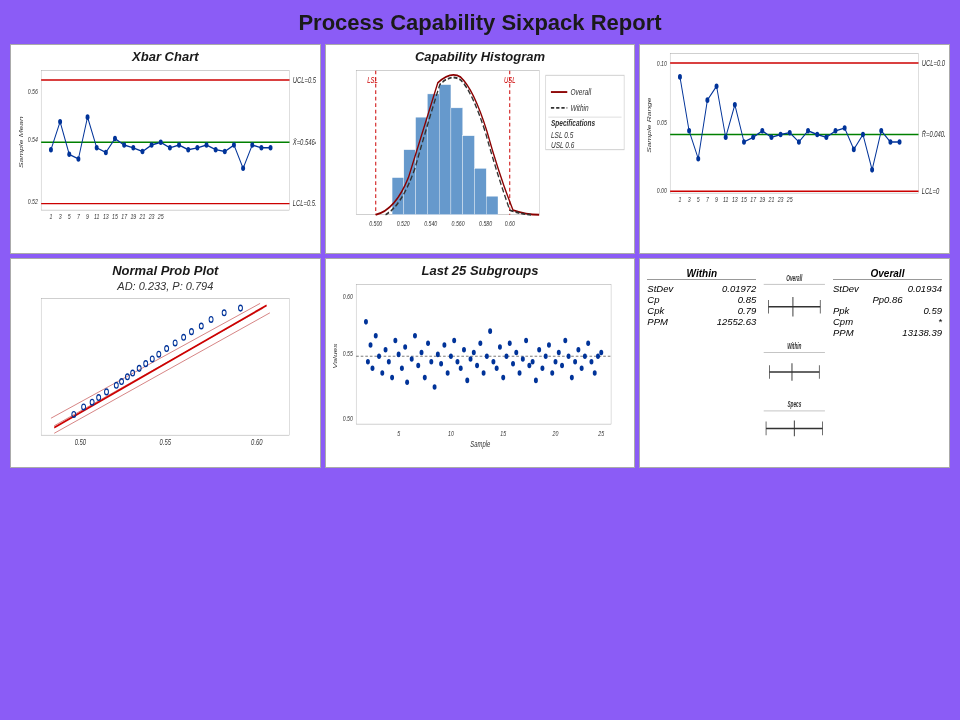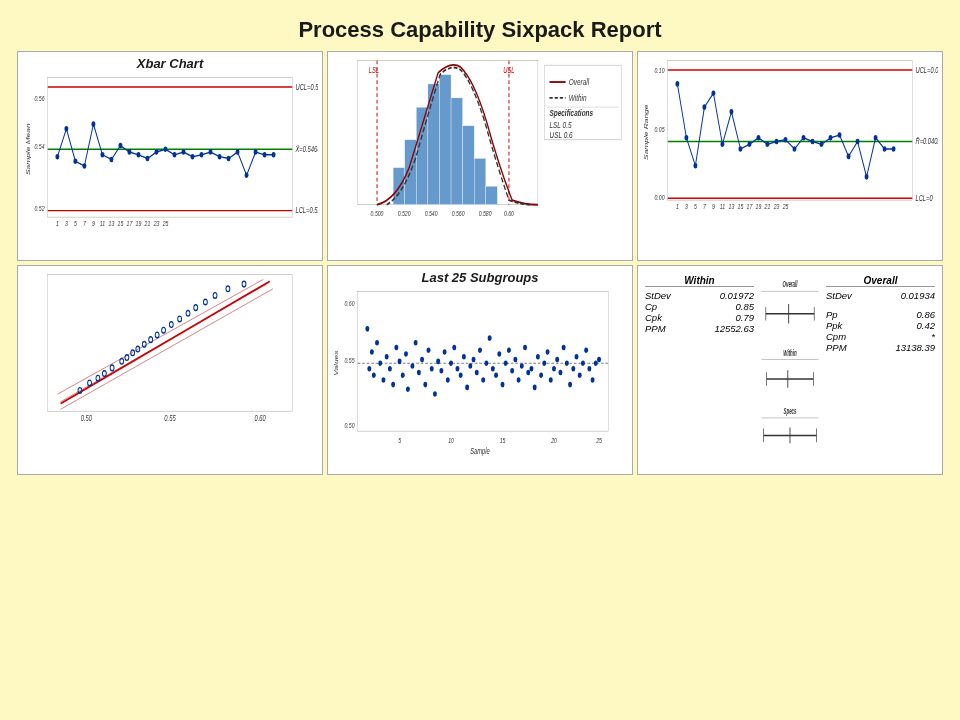--- a/index.html
+++ b/index.html
@@ -6,22 +6,22 @@
     body {
       background: #d0d0d0;
       font-family: Arial, sans-serif;
       width: 960px;
       height: 720px;
       overflow: hidden;
     }
     .main-container {
       width: 960px;
       height: 720px;
-      background: #fef9c3;
-      padding: 17px;
+      background: #8b5cf6;
+      padding: 10px;
     }
     .page-title {
       text-align: center;
       font-size: 22px;
       font-weight: bold;
       color: #1a1a1a;
       margin-bottom: 8px;
     }
     .charts-grid {
       display: grid;
@@ -131,20 +131,21 @@
           <text x="195" y="165" font-size="8" fill="#333" text-anchor="middle">21</text>
           <text x="209" y="165" font-size="8" fill="#333" text-anchor="middle">23</text>
           <text x="223" y="165" font-size="8" fill="#333" text-anchor="middle">25</text>
 
           <text x="12" y="82" font-size="9" fill="#333" text-anchor="middle" transform="rotate(-90,12,82)">Sample Mean</text>
         </svg>
       </div>
     </div>
 
     <div class="chart-panel">
+      <div class="chart-title">Capability Histogram</div>
       <div class="chart-area">
         <svg viewBox="0 0 460 185" preserveAspectRatio="none">
 
           <rect x="40" y="5" width="280" height="155" fill="white" stroke="#999" stroke-width="0.5"></rect>
 
           <line x1="70" y1="5" x2="70" y2="160" stroke="#cc0000" stroke-width="1.5" stroke-dasharray="4,3"></line>
 
           <line x1="275" y1="5" x2="275" y2="160" stroke="#cc0000" stroke-width="1.5" stroke-dasharray="4,3"></line>
 
           <text x="65" y="18" font-size="9" fill="#cc0000" text-anchor="middle">LSL</text>
@@ -247,20 +248,22 @@
           <text x="195" y="165" font-size="8" fill="#333" text-anchor="middle">21</text>
           <text x="209" y="165" font-size="8" fill="#333" text-anchor="middle">23</text>
           <text x="223" y="165" font-size="8" fill="#333" text-anchor="middle">25</text>
 
           <text x="10" y="82" font-size="9" fill="#333" text-anchor="middle" transform="rotate(-90,10,82)">Sample Range</text>
         </svg>
       </div>
     </div>
 
     <div class="chart-panel">
+      <div class="chart-title">Normal Prob Plot</div>
+      <div class="chart-subtitle">AD: 0.233, P: 0.794</div>
       <div class="chart-area" style="height:calc(100% - 40px)">
         <svg viewBox="0 0 460 170" preserveAspectRatio="none">
           <rect x="40" y="5" width="380" height="145" fill="white" stroke="#999" stroke-width="0.5"></rect>
 
           <path d="M60,140 L380,15" stroke="#cc6666" stroke-width="1" fill="none"></path>
           <path d="M60,148 L390,20" stroke="#cc6666" stroke-width="1" fill="none"></path>
           <path d="M55,132 L375,10" stroke="#cc6666" stroke-width="1" fill="none"></path>
 
           <line x1="60" y1="142" x2="385" y2="12" stroke="#cc0000" stroke-width="2"></line>
 
@@ -446,27 +449,27 @@
             <line x1="75" y1="162" x2="75" y2="178" stroke="#333" stroke-width="2"></line>
           </svg>
         </div>
 
         <div style="width:115px; font-size:9.5px; padding:5px 3px; flex-shrink:0;">
           <div style="font-weight:bold; text-align:center; border-bottom:1px solid #999; margin-bottom:3px; font-size:10px;">Overall</div>
           <div style="display:flex; justify-content:space-between;">
             <span>StDev</span>
             <span>0.01934</span>
           </div>
-          <div style="display:flex; justify-content:space-between;margin-top:8px;">
+          <div style="display:flex; justify-content:center;">
             <span>Pp</span>
             <span>0.86</span>
           </div>
           <div style="display:flex; justify-content:space-between;">
             <span>Ppk</span>
-            <span>0.42</span>
+            <span>0.59</span>
           </div>
           <div style="display:flex; justify-content:space-between;">
             <span>Cpm</span>
             <span>*</span>
           </div>
           <div style="display:flex; justify-content:space-between;">
             <span>PPM</span>
             <span>13138.39</span>
           </div>
         </div>

